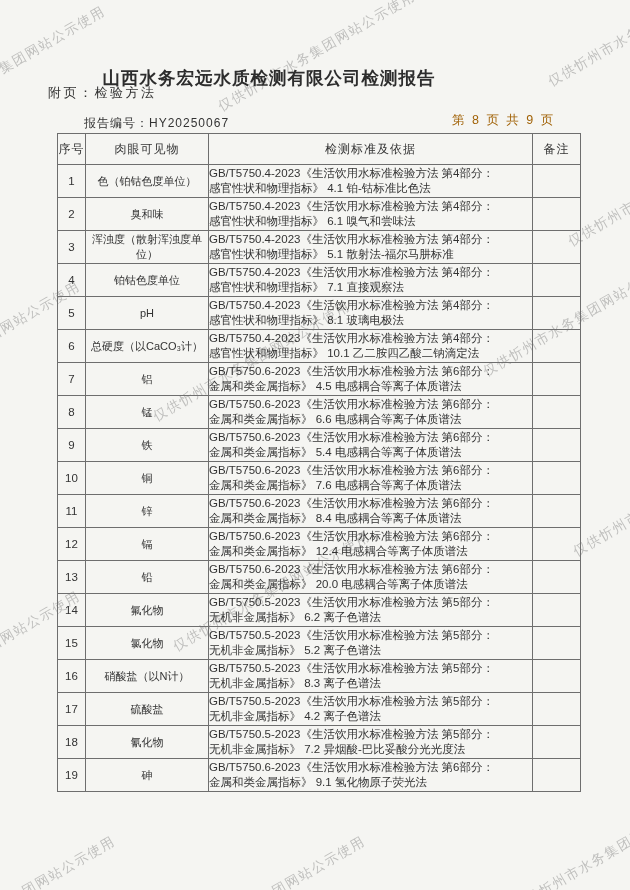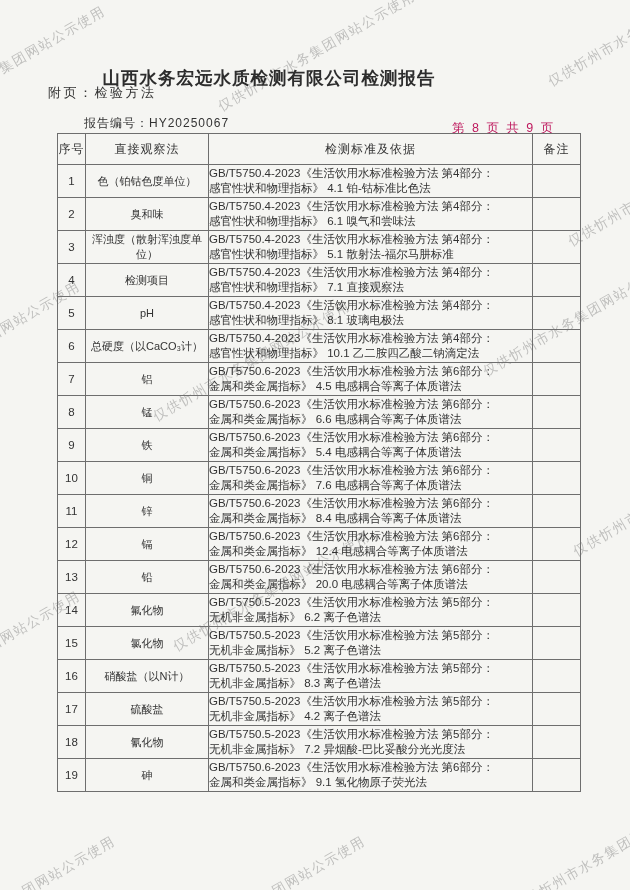--- a/index.html
+++ b/index.html
@@ -22,21 +22,21 @@
   .doc{position:absolute;inset:0;z-index:2;}
   .title{
     position:absolute;top:66px;left:0;width:538px;text-align:center;
     font-size:17.5px;font-weight:bold;letter-spacing:1px;color:#2d2d2d;
   }
   .subtitle{
     position:absolute;top:84px;left:48px;
     font-size:13px;letter-spacing:2.5px;color:#333;
   }
   .report-line{position:absolute;top:115px;left:60px;font-size:12px;letter-spacing:1px;color:#333;margin-left:24px;}
-  .page-info{position:absolute;top:112px;left:452px;font-size:12.5px;letter-spacing:2px;color:#be185d;margin-top:8px;}
+  .page-info{position:absolute;top:112px;left:452px;font-size:12.5px;letter-spacing:2px;color:#a16207;}
   
   table.methods{
     position:absolute;left:57px;top:133px;width:523px;
     border-collapse:collapse;table-layout:fixed;
     font-size:11.5px;color:#333;
   }
   table.methods td,table.methods th{
     border:1px solid #6e6e6e;padding:0;vertical-align:middle;
     font-weight:normal;overflow:hidden;
   }
@@ -78,21 +78,21 @@
     <table class="methods">
       <colgroup>
         <col style="width:28px">
         <col style="width:123px">
         <col style="width:324px">
         <col style="width:48px">
       </colgroup>
       <thead>
         <tr class="hdr">
           <th>序号</th>
-          <th>直接观察法</th>
+          <th>肉眼可见物</th>
           <th>检测标准及依据</th>
           <th>备注</th>
         </tr>
       </thead>
       <tbody>
           <tr class="row">
             <td class="c-no">
               <div class="ln">1</div>
             </td>
             <td class="c-item">
@@ -134,21 +134,21 @@
             </td>
             <td class="c-rem">
               <div class="ln"></div>
             </td>
           </tr>
           <tr class="row">
             <td class="c-no">
               <div class="ln">4</div>
             </td>
             <td class="c-item">
-              <div class="ln">检测项目</div>
+              <div class="ln">铂钴色度单位</div>
             </td>
             <td class="c-std">
               <div class="ln">GB/T5750.4-2023《生活饮用水标准检验方法 第4部分：</div>
               <div class="ln">感官性状和物理指标》 7.1 直接观察法</div>
             </td>
             <td class="c-rem">
               <div class="ln"></div>
             </td>
           </tr>
           <tr class="row">

